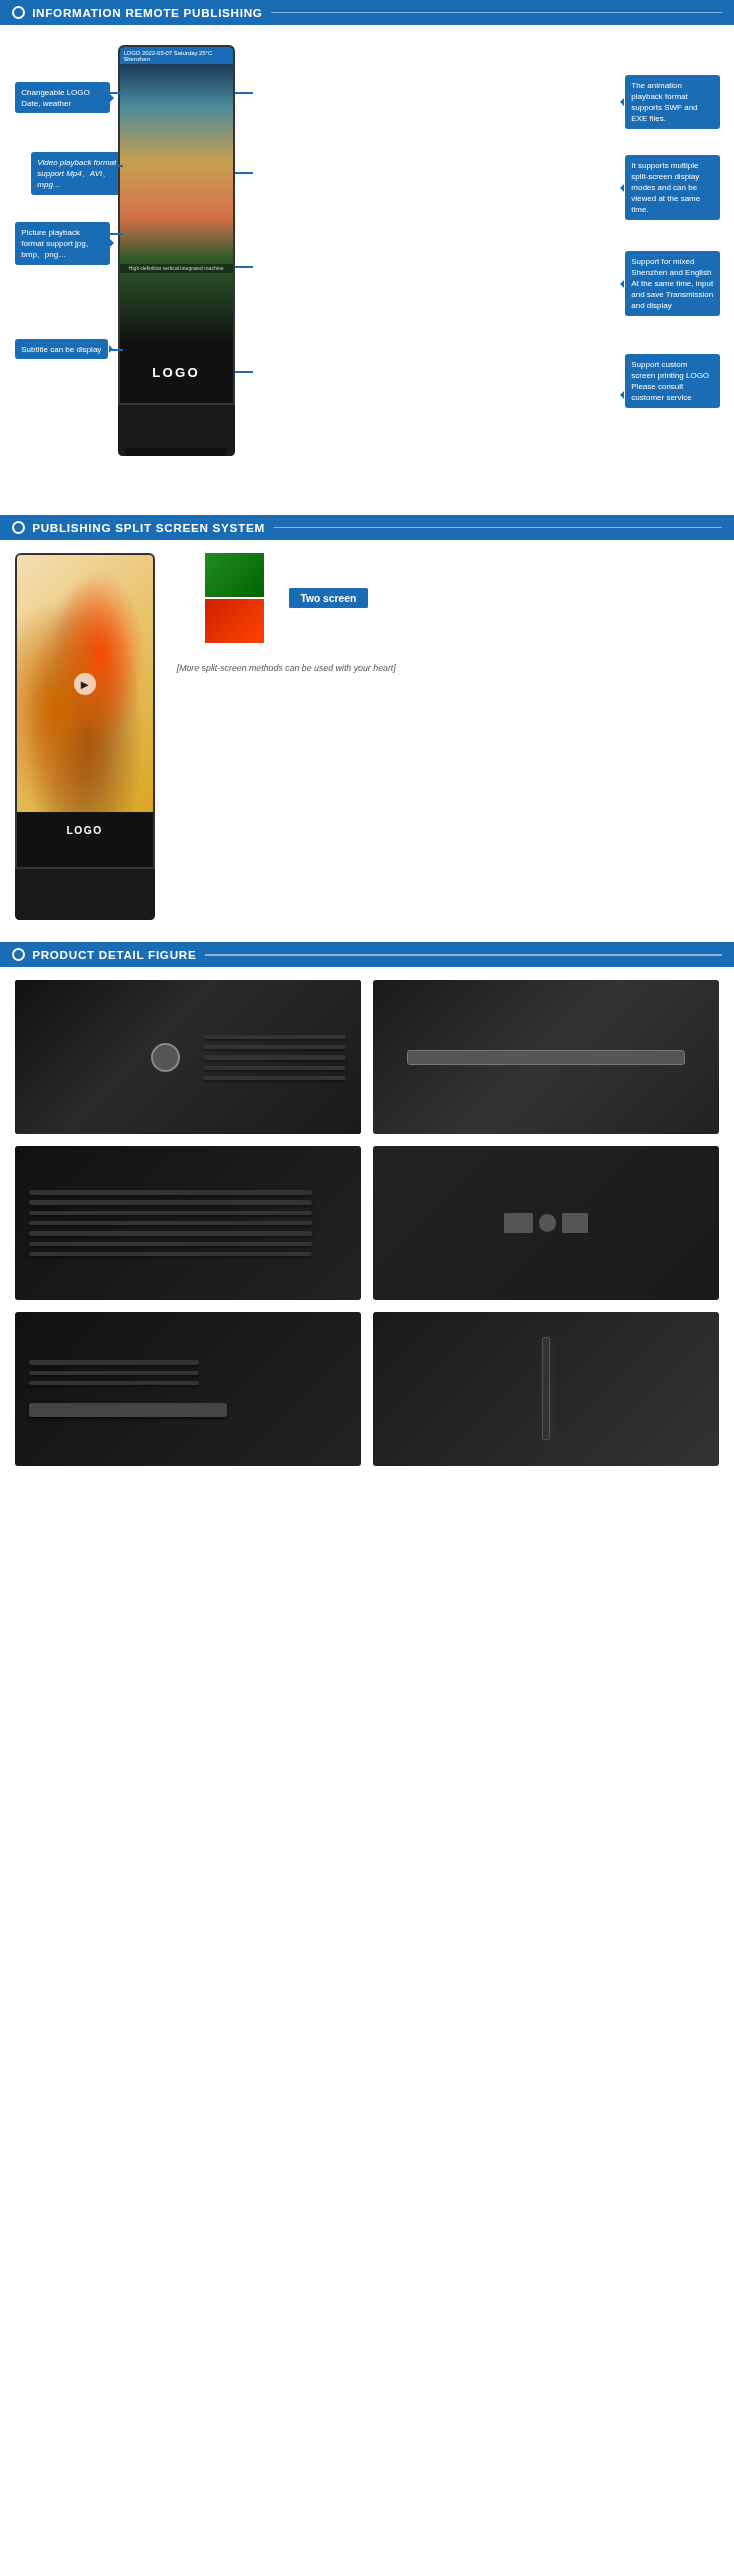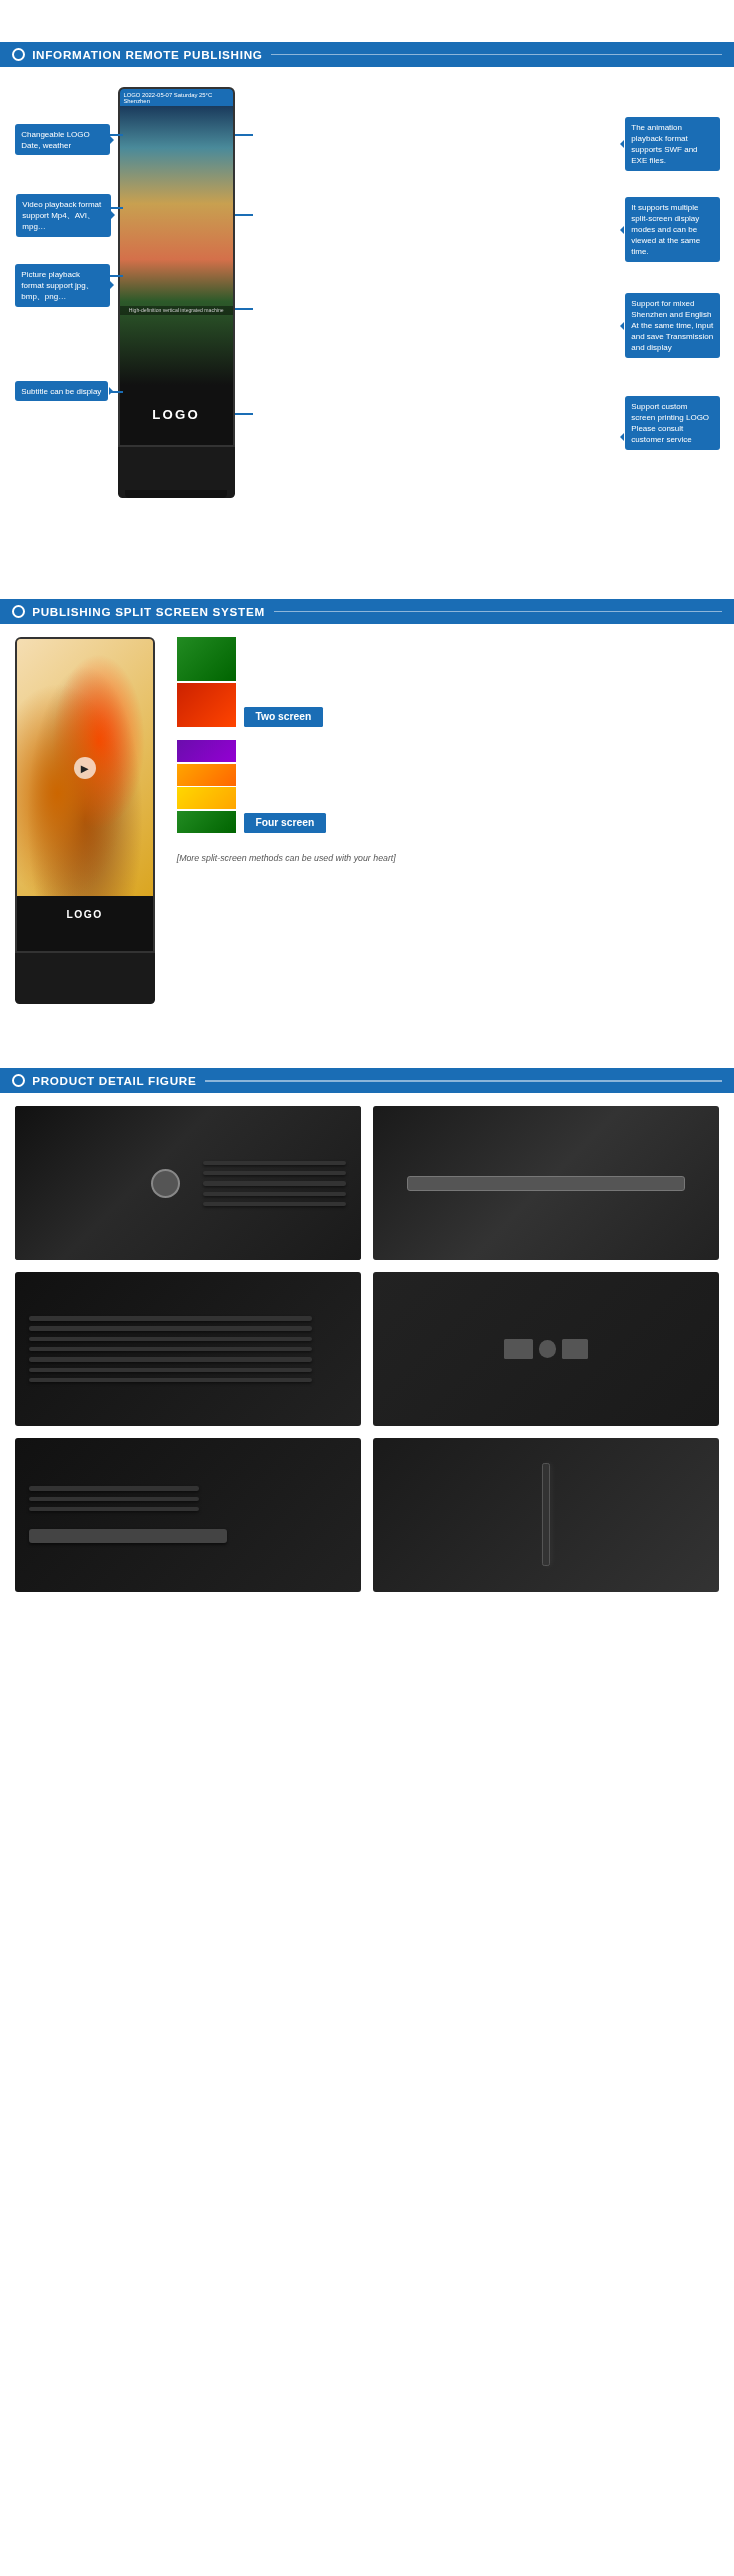--- a/index.html
+++ b/index.html
@@ -15,21 +15,20 @@
     .section-header {
       display: flex;
       align-items: center;
       background: #1a6db5;
       color: #fff;
       padding: 5.9px 11.7px;
       margin-bottom: 13.2px;
       font-size: 11.7px;
       font-weight: bold;
       letter-spacing: 0.7px;
-      margin-top: 42px;
     }
     .section-header .dot {
       width: 13.2px;
       height: 13.2px;
       border-radius: 50%;
       border: 2.2px solid #fff;
       background: #1a6db5;
       margin-right: 7.3px;
       flex-shrink: 0;
     }
@@ -225,22 +224,23 @@
       border-radius: 0 0 4.4px 4.4px;
     }
     .split-right {
       flex: 1;
       display: flex;
       flex-direction: column;
       gap: 13.2px;
     }
     .split-mode {
       display: flex;
-      align-items: flex-end;
-      gap: 8px;
+      align-items: center;
+      gap: 25px;
+      margin-left: 28px;
     }
     .split-thumbs {
       display: flex;
       flex-direction: column;
       gap: 1.5px;
       width: 59px;
       flex-shrink: 0;
     }
     .split-thumb {
       height: 34px;
@@ -368,21 +368,21 @@
   <div class="line"></div>
 </div>
 
 <div class="section">
 
   <div class="section1-diagram">
 
     <div class="callout right" style="left:0;top:44px;">
       <span>Changeable LOGO Date, weather</span>
     </div>
-    <div class="callout right" style="left:1px;top:114px;">
+    <div class="callout right" style="left:16px;top:114px;font-style:italic;">
       <span>Video playback format support Mp4、AVI、mpg…</span>
     </div>
     <div class="callout right" style="left:0;top:184px;">
       <span>Picture playback format support jpg、bmp、png…</span>
     </div>
     <div class="callout right" style="left:0;top:301px;">
       <span>Subtitle can be display</span>
     </div>
 
     <div class="callout left" style="right:0;top:37px;">
@@ -460,29 +460,20 @@
 
       <div class="split-mode">
         <div class="split-thumbs">
           <div class="split-thumb food1" style="height:44px;"></div>
           <div class="split-thumb food2" style="height:44px;"></div>
         </div>
         <div class="split-label">Two screen</div>
       </div>
 
 
-      <div class="split-mode">
-        <div class="split-thumbs">
-          <div class="split-thumb purple" style="height:22px;"></div>
-          <div class="split-thumb market" style="height:22px;"></div>
-          <div class="split-thumb yellow" style="height:22px;"></div>
-          <div class="split-thumb food1" style="height:22px;"></div>
-        </div>
-        <div class="split-label">Four screen</div>
-      </div>
 
       <p class="split-note">[More split-screen methods can be used with your heart]</p>
     </div>
   </div>
 </div>
 
 <div class="section-header">
   <div class="dot"></div>
   <span>PRODUCT DETAIL FIGURE</span>
   <div class="line"></div>

